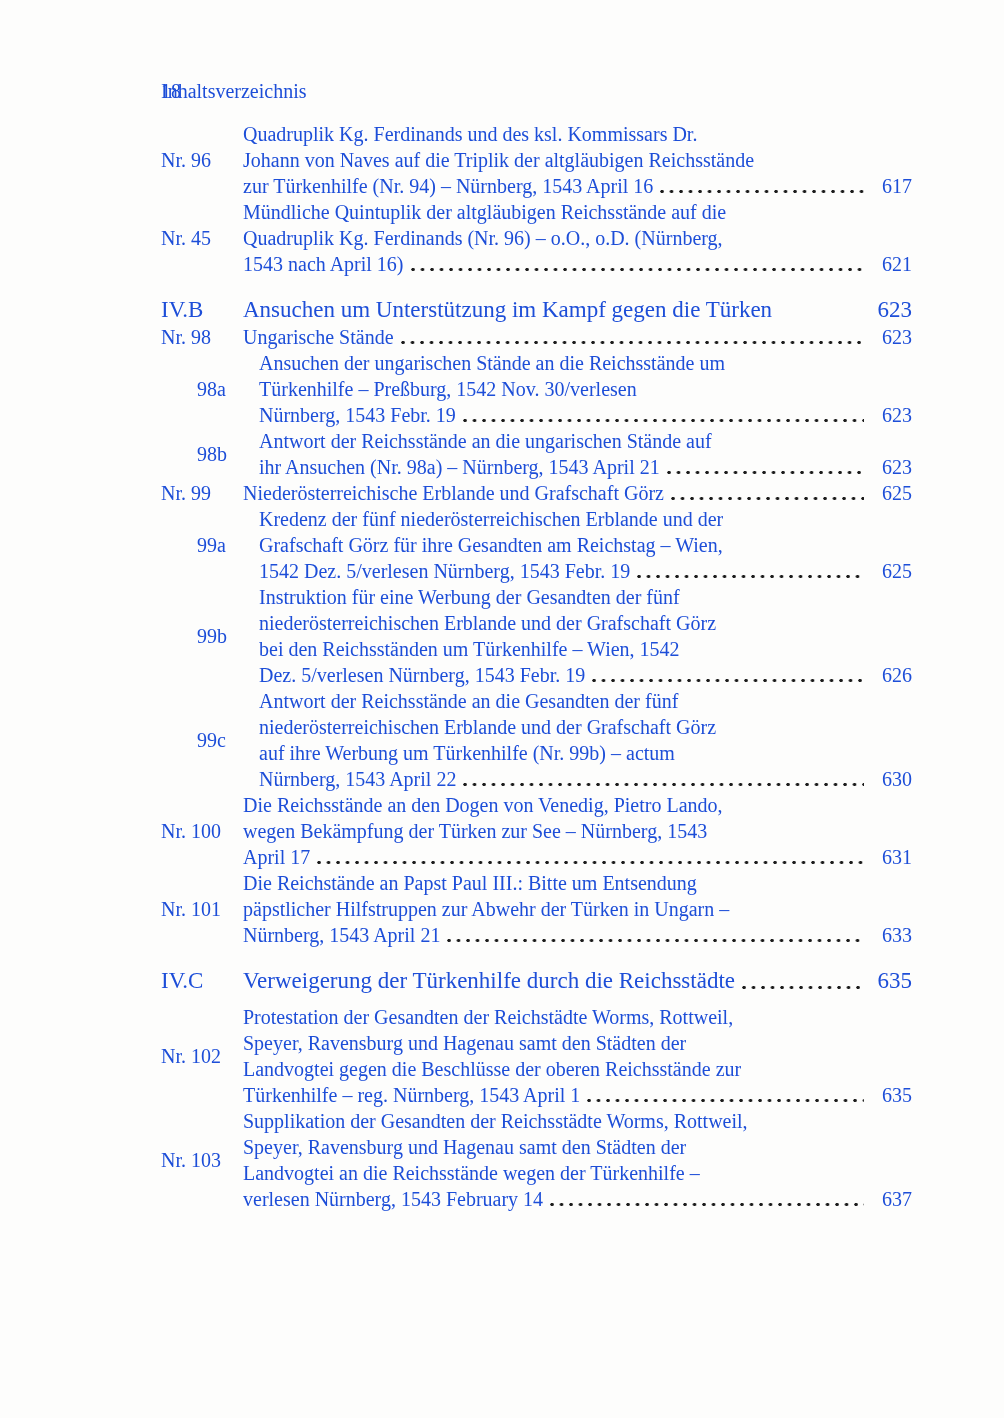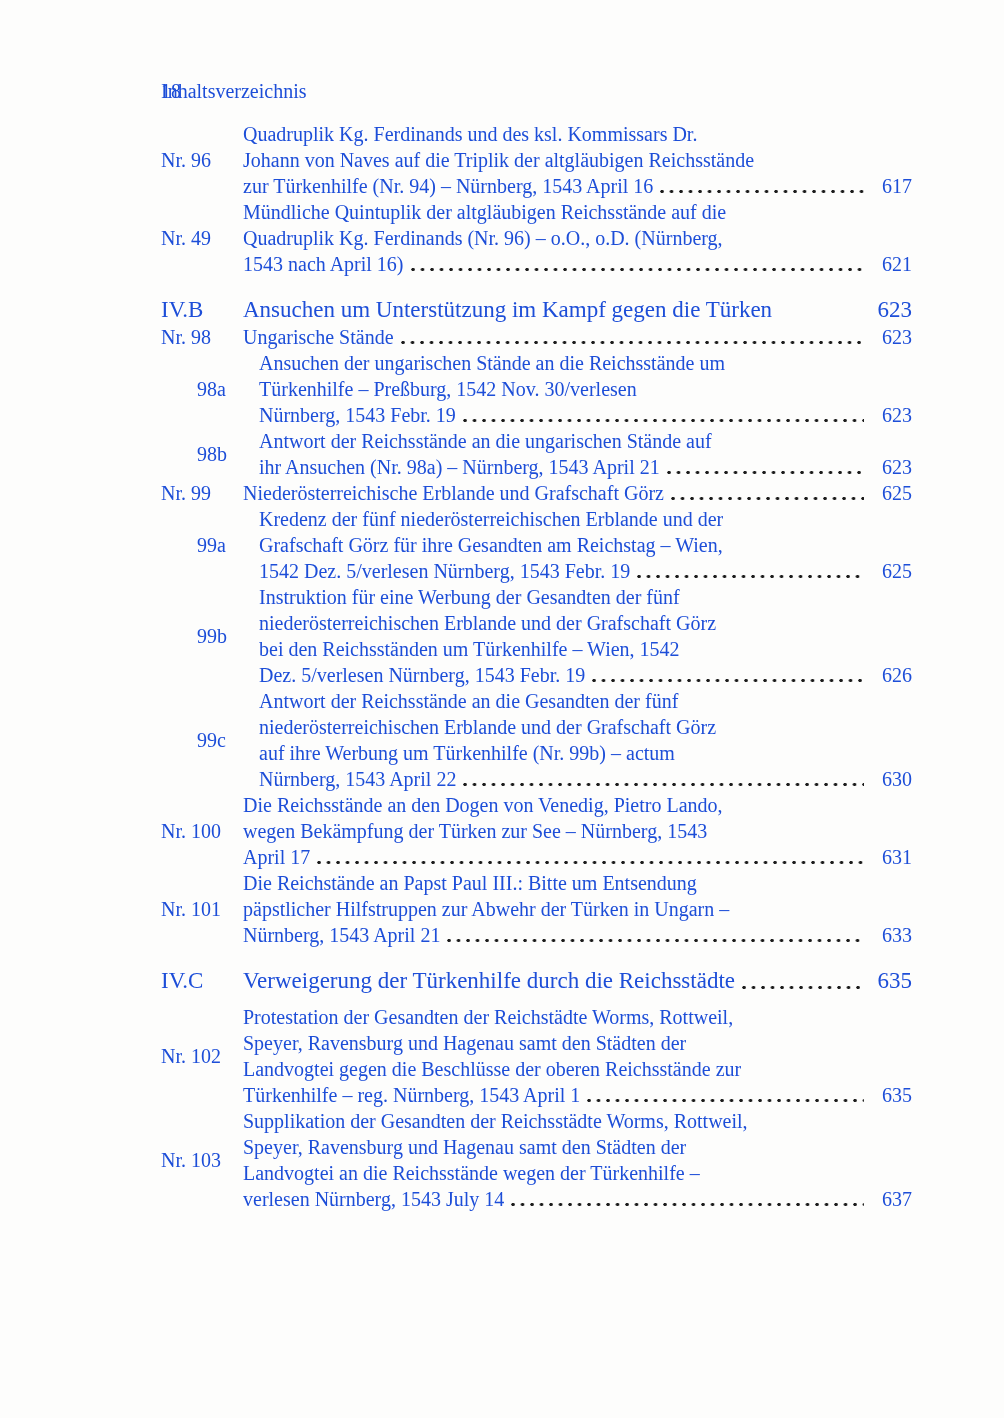--- a/index.html
+++ b/index.html
@@ -66,21 +66,21 @@
             <span class="txt">Johann von Naves auf die Triplik der altgläubigen Reichsstände</span>
           </div>
           <div class="line">
             <span class="txt">zur Türkenhilfe (Nr. 94) – Nürnberg, 1543 April 16</span>
             <span class="dots"></span>
             <span class="pg">617</span>
           </div>
         </div>
       </div>
       <div class="row kind-entry">
-        <span class="label">Nr. 49</span>
+        <span class="label">Nr. 45</span>
         <div class="body">
           <div class="line">
             <span class="txt">Mündliche Quintuplik der altgläubigen Reichsstände auf die</span>
           </div>
           <div class="line">
             <span class="txt">Quadruplik Kg. Ferdinands (Nr. 96) – o.O., o.D. (Nürnberg,</span>
           </div>
           <div class="line">
             <span class="txt">1543 nach April 16)</span>
             <span class="dots"></span>
@@ -268,20 +268,20 @@
           <div class="line">
             <span class="txt">Supplikation der Gesandten der Reichsstädte Worms, Rottweil,</span>
           </div>
           <div class="line">
             <span class="txt">Speyer, Ravensburg und Hagenau samt den Städten der</span>
           </div>
           <div class="line">
             <span class="txt">Landvogtei an die Reichsstände wegen der Türkenhilfe –</span>
           </div>
           <div class="line">
-            <span class="txt">verlesen Nürnberg, 1543 July 14</span>
+            <span class="txt">verlesen Nürnberg, 1543 February 14</span>
             <span class="dots"></span>
             <span class="pg">637</span>
           </div>
         </div>
       </div>
     </div>
 </div>
 
 </body></html>

